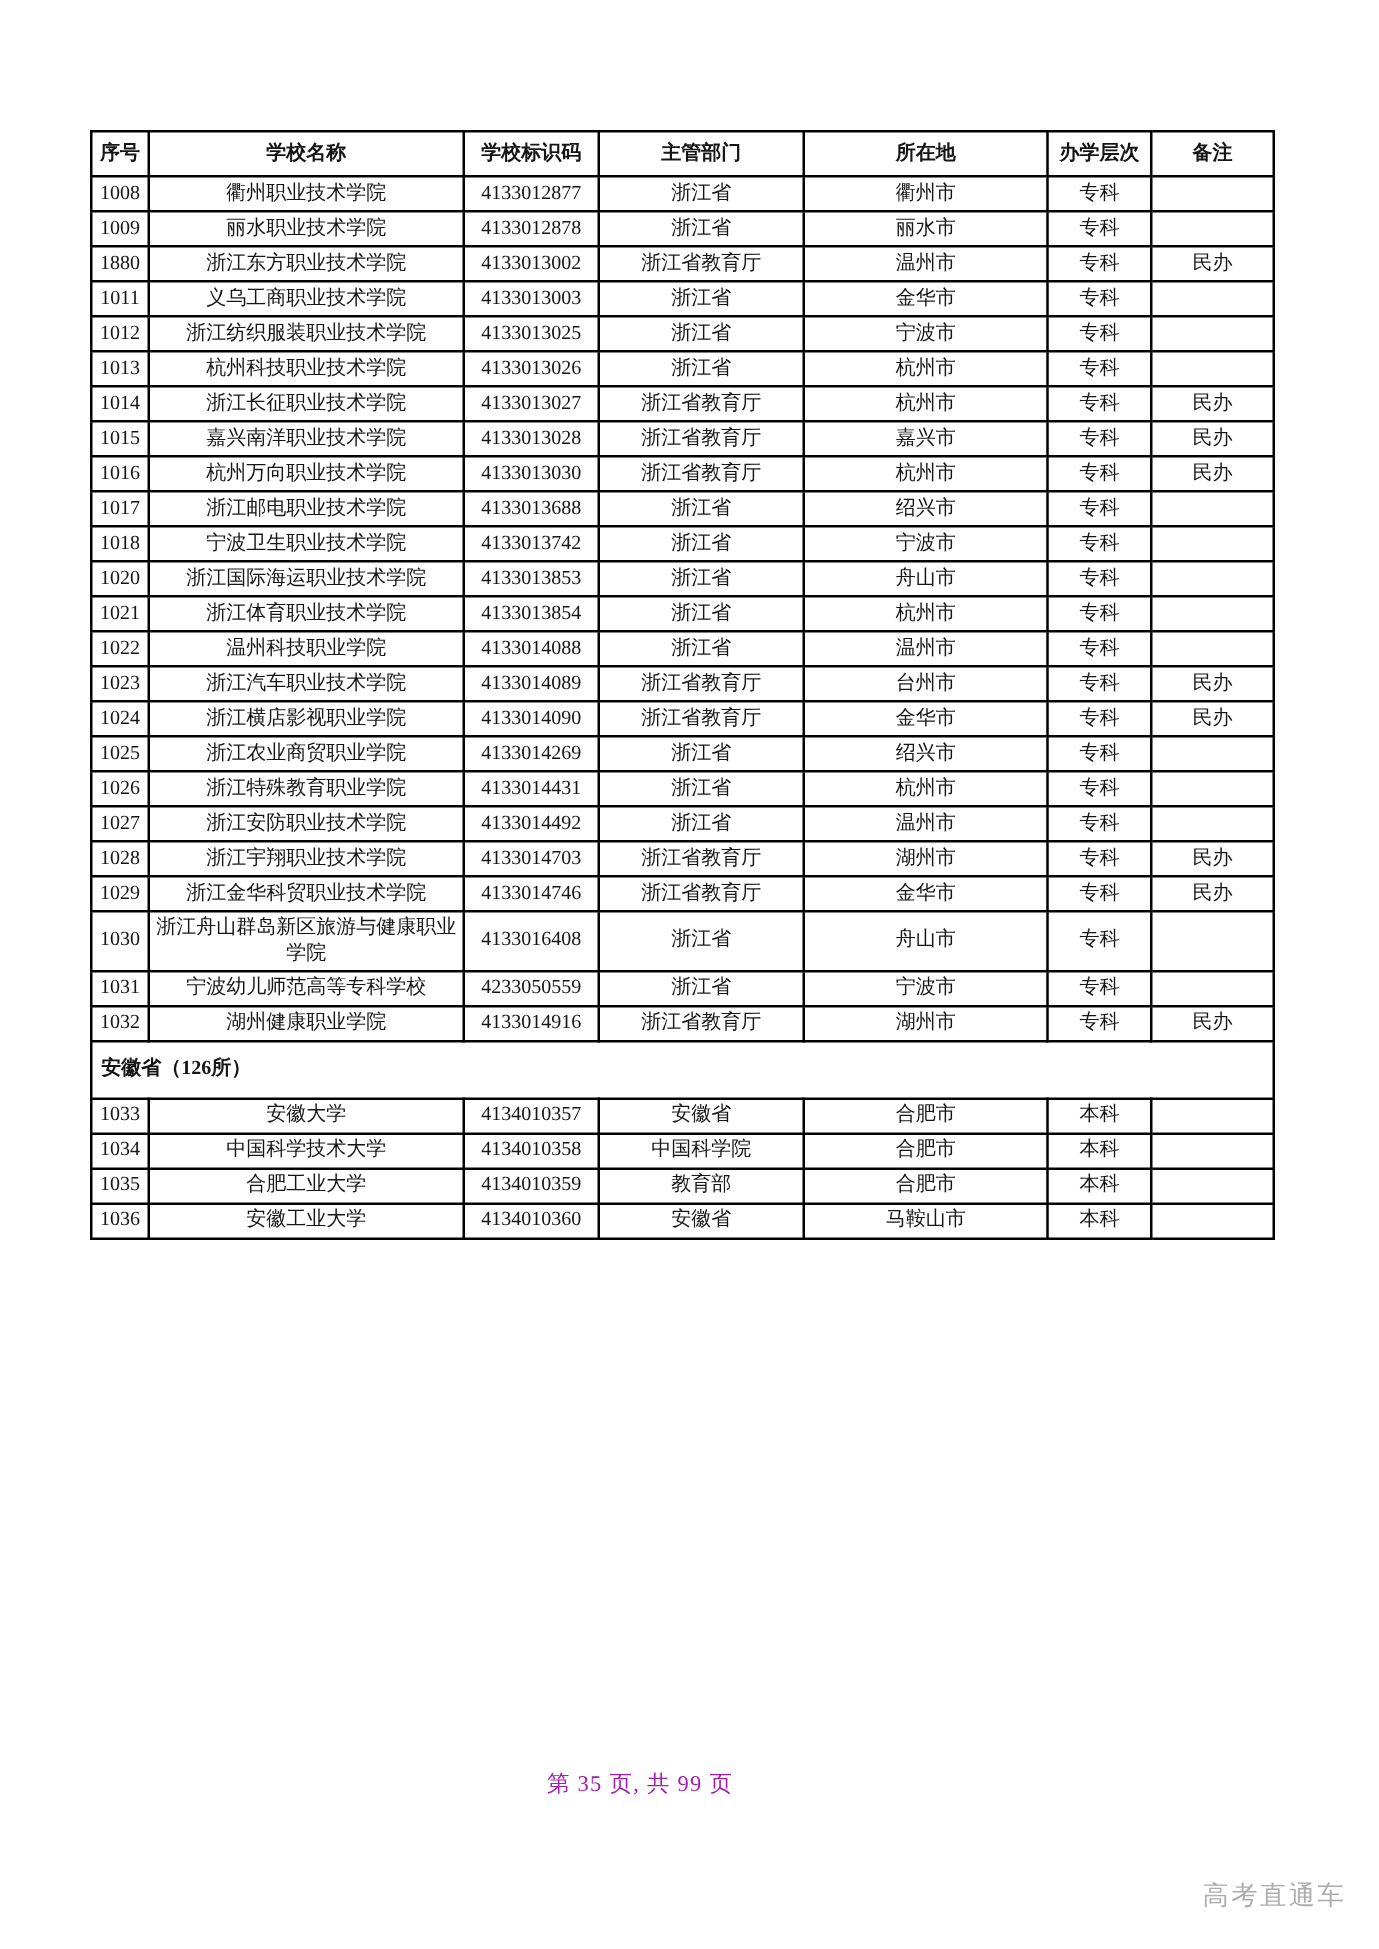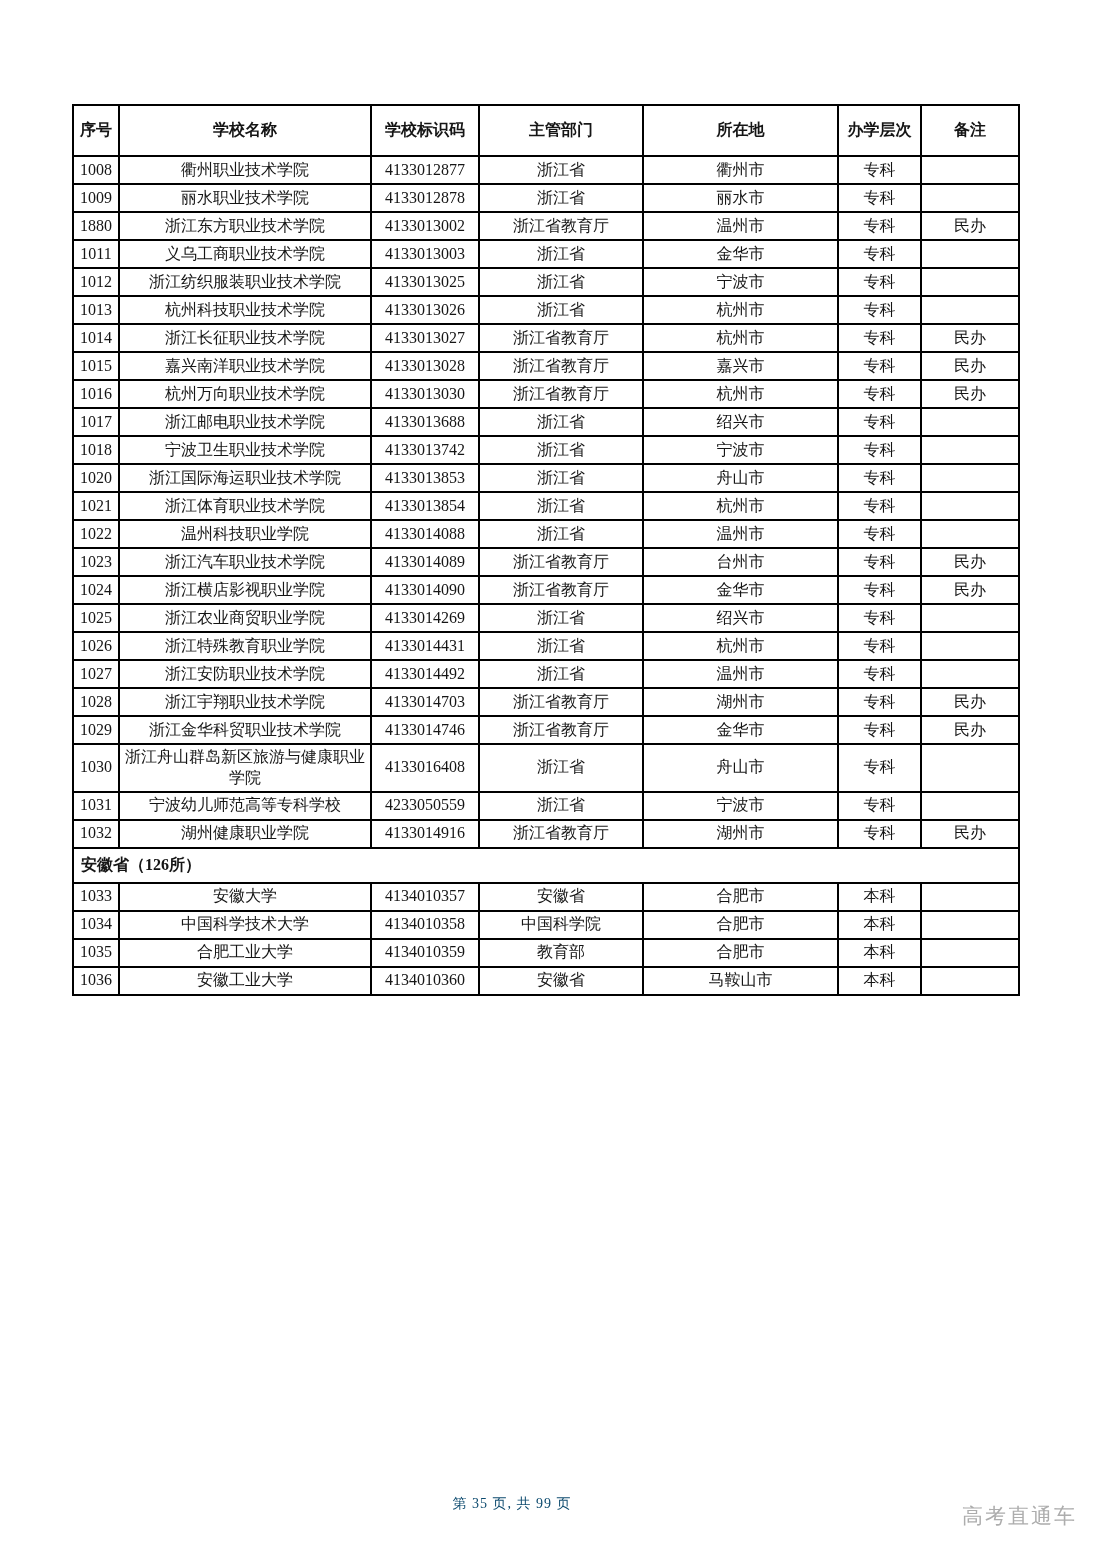--- a/index.html
+++ b/index.html
@@ -28,41 +28,41 @@
     border: 2px solid #000000;
     text-align: center;
     vertical-align: middle;
     font-size: 16px;
     color: #151515;
     padding: 2px 3px;
     line-height: 1.3;
     word-break: break-all;
     overflow: hidden;
   }
-  .school-table thead tr { height: 51px; }
+  .school-table thead tr { height: 36px; }
   .school-table thead th {
     font-weight: bold;
     font-size: 16px;
   }
   .school-table tbody tr { height: 28px; }
-  .school-table tbody tr.section-row { height: 35px; }
+  .school-table tbody tr.section-row { height: 46px; }
   .school-table tbody tr.section-row td {
     text-align: left;
     font-weight: bold;
     padding-left: 7px;
     font-size: 16px;
   }
   .footer-pageinfo {
     position: absolute;
-    top: 1495px;
+    top: 1415px;
     left: 0;
     width: 1024px;
     text-align: center;
-    font-size: 14px;
-    color: #0c4a6e;
+    font-size: 18px;
+    color: #a21caf;
     letter-spacing: 1px;
   }
   .watermark {
     position: absolute;
     top: 1502px;
     right: 26px;
     font-size: 21px;
     color: #adadad;
     letter-spacing: 2px;
     font-weight: 400;

